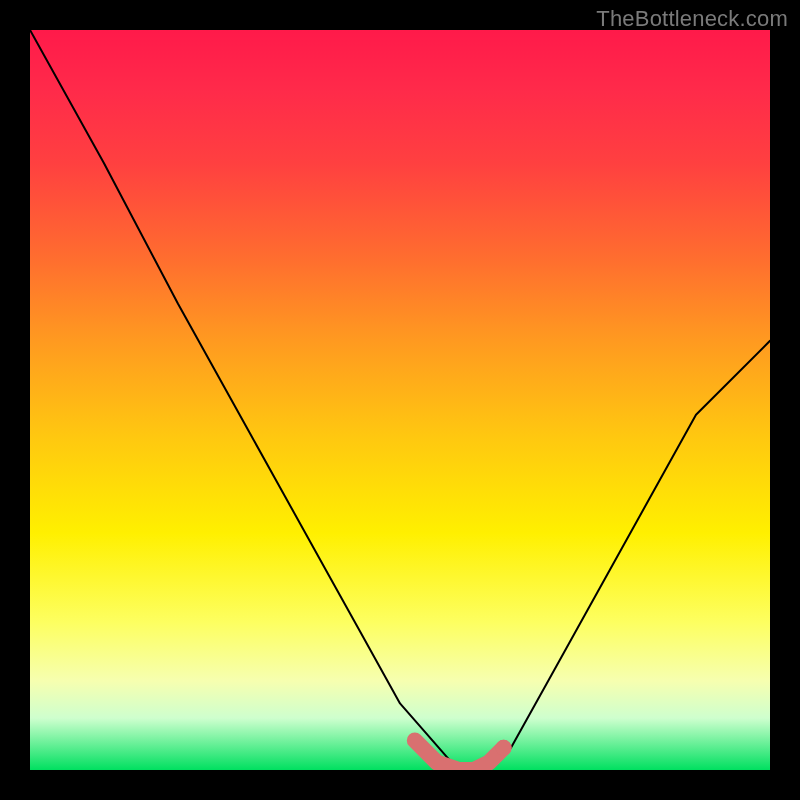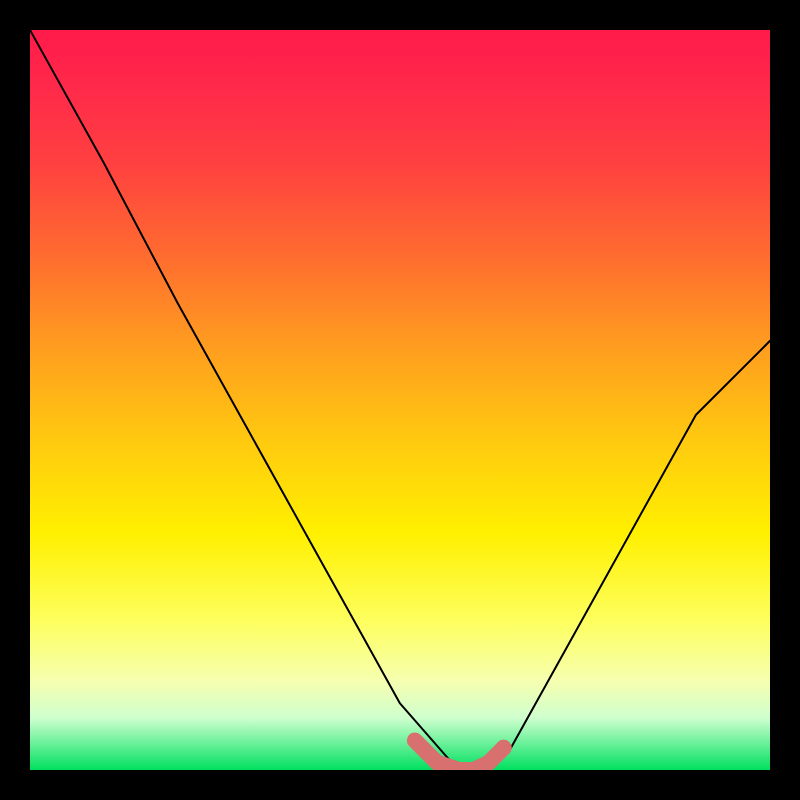--- a/index.html
+++ b/index.html
@@ -52,13 +52,14 @@
 <body>
 
 <div class="frame">
   <div class="plot-area">
     <svg class="curve" viewBox="0 0 740 740">
       <path d="M0.0 0.0 L74.0 133.2 L148.0 273.8 L222.0 407.0 L296.0 540.2 L333.0 606.8 L370.0 673.4 L421.8 732.6 L444.0 740.0 L466.2 732.6 L481.0 717.8 L518.0 651.2 L592.0 518.0 L666.0 384.8 L740.0 310.8" fill="none" stroke="#000" stroke-width="2" stroke-linecap="round" stroke-linejoin="round"></path>
       <path d="M384.8 710.4 L407.0 732.6 L429.2 740.0 L444.0 740.0 L458.8 732.6 L473.6 717.8" fill="none" stroke="#d97070" stroke-width="16" stroke-linecap="round" stroke-linejoin="round"></path>
       <circle cx="473.6" cy="717.8" r="8" fill="#d97070"></circle>
     </svg>
   </div>
+  <div class="watermark">TheBottleneck.com</div>
 </div>
 
 </body></html>

